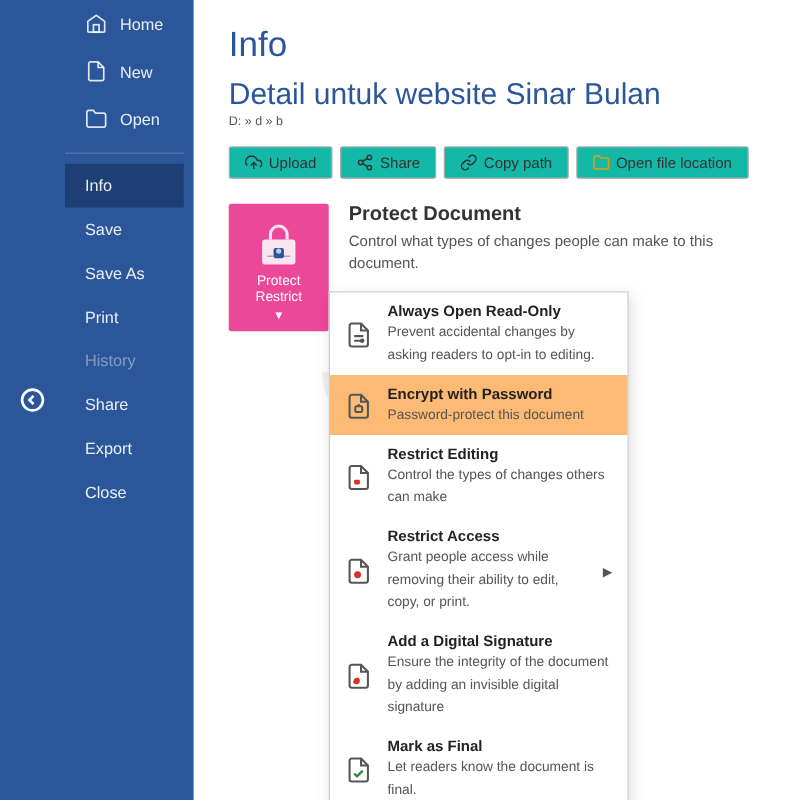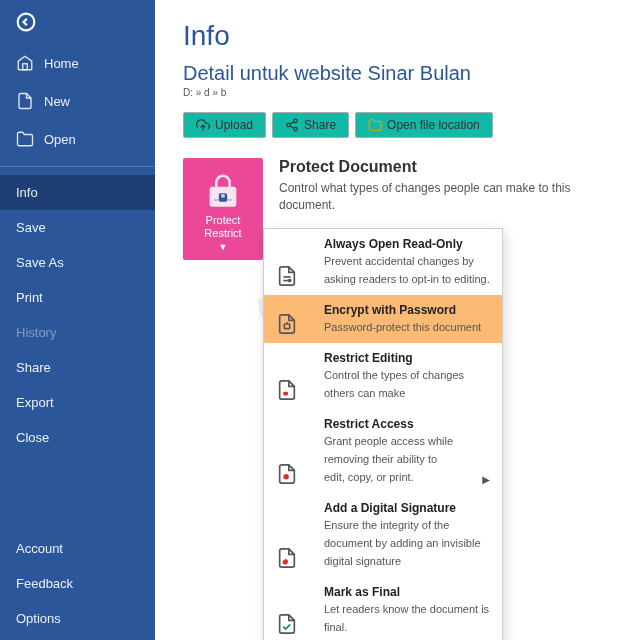--- a/index.html
+++ b/index.html
@@ -5,21 +5,21 @@
     * { margin: 0; padding: 0; box-sizing: border-box; }
     body { width: 632px; height: 640px; overflow: hidden; font-family: 'Segoe UI', Arial, sans-serif; display: flex; }
 
     
     .sidebar {
       width: 155px;
       min-width: 155px;
       background: #2b579a;
       color: white;
       display: flex;
-      flex-direction: column;
+      flex-direction: row;
       height: 640px;
     }
     .sidebar-back {
       padding: 12px 16px;
       cursor: pointer;
       display: flex;
       align-items: center;
     }
     .sidebar-back svg { width: 20px; height: 20px; }
     .sidebar-nav {
@@ -53,21 +53,21 @@
       position: relative;
       overflow: hidden;
     }
     .page-title {
       font-size: 28px;
       font-weight: 300;
       color: #2b579a;
       margin-bottom: 10px;
     }
     .doc-title {
-      font-size: 20px;
+      font-size: 24px;
       color: #2b579a;
       margin-bottom: 2px;
     }
     .doc-path {
       font-size: 10px;
       color: #555;
       margin-bottom: 14px;
     }
     .toolbar {
       display: flex;
@@ -139,22 +139,22 @@
       width: 240px;
       background: white;
       border: 1px solid #ccc;
       box-shadow: 2px 4px 12px rgba(0,0,0,0.15);
       z-index: 100;
     }
     .dropdown-item {
       padding: 8px 12px;
       cursor: pointer;
       display: flex;
-      gap: 26px;
-      align-items: flex-end;
+      gap: 12px;
+      align-items: center;
     }
     .dropdown-item.highlighted { background: #fdba74; }
     .dropdown-item-icon { width: 22px; min-width: 22px; height: 22px; margin-top: 1px; }
     .dropdown-item-text { flex: 1; }
     .dropdown-item-title {
       font-size: 12px;
       font-weight: 600;
       color: #222;
       display: block;
     }
@@ -289,20 +289,27 @@
       <svg width="14" height="14" viewBox="0 0 24 24" fill="none" stroke="currentColor" stroke-width="2">
         <circle cx="18" cy="5" r="3"></circle>
           <circle cx="6" cy="12" r="3"></circle>
           <circle cx="18" cy="19" r="3"></circle>
         <line x1="8.59" y1="13.51" x2="15.42" y2="17.49"></line>
           <line x1="15.41" y1="6.51" x2="8.59" y2="10.49"></line>
       </svg>
       <span>Share</span>
     </button>
     <button class="toolbar-btn">
+      <svg width="14" height="14" viewBox="0 0 24 24" fill="none" stroke="currentColor" stroke-width="2">
+        <path d="M10 13a5 5 0 007.54.54l3-3a5 5 0 00-7.07-7.07l-1.72 1.71"></path>
+        <path d="M14 11a5 5 0 00-7.54-.54l-3 3a5 5 0 007.07 7.07l1.71-1.71"></path>
+      </svg>
+      <span>Copy path</span>
+    </button>
+    <button class="toolbar-btn">
       <svg width="14" height="14" viewBox="0 0 24 24" fill="none" stroke="#e8a000" stroke-width="2">
         <path d="M22 19a2 2 0 01-2 2H4a2 2 0 01-2-2V5a2 2 0 012-2h5l2 3h9a2 2 0 012 2z"></path>
       </svg>
       <span>Open file location</span>
     </button>
   </div>
 
   <div class="protect-section">
     <div class="protect-icon-box">
 

